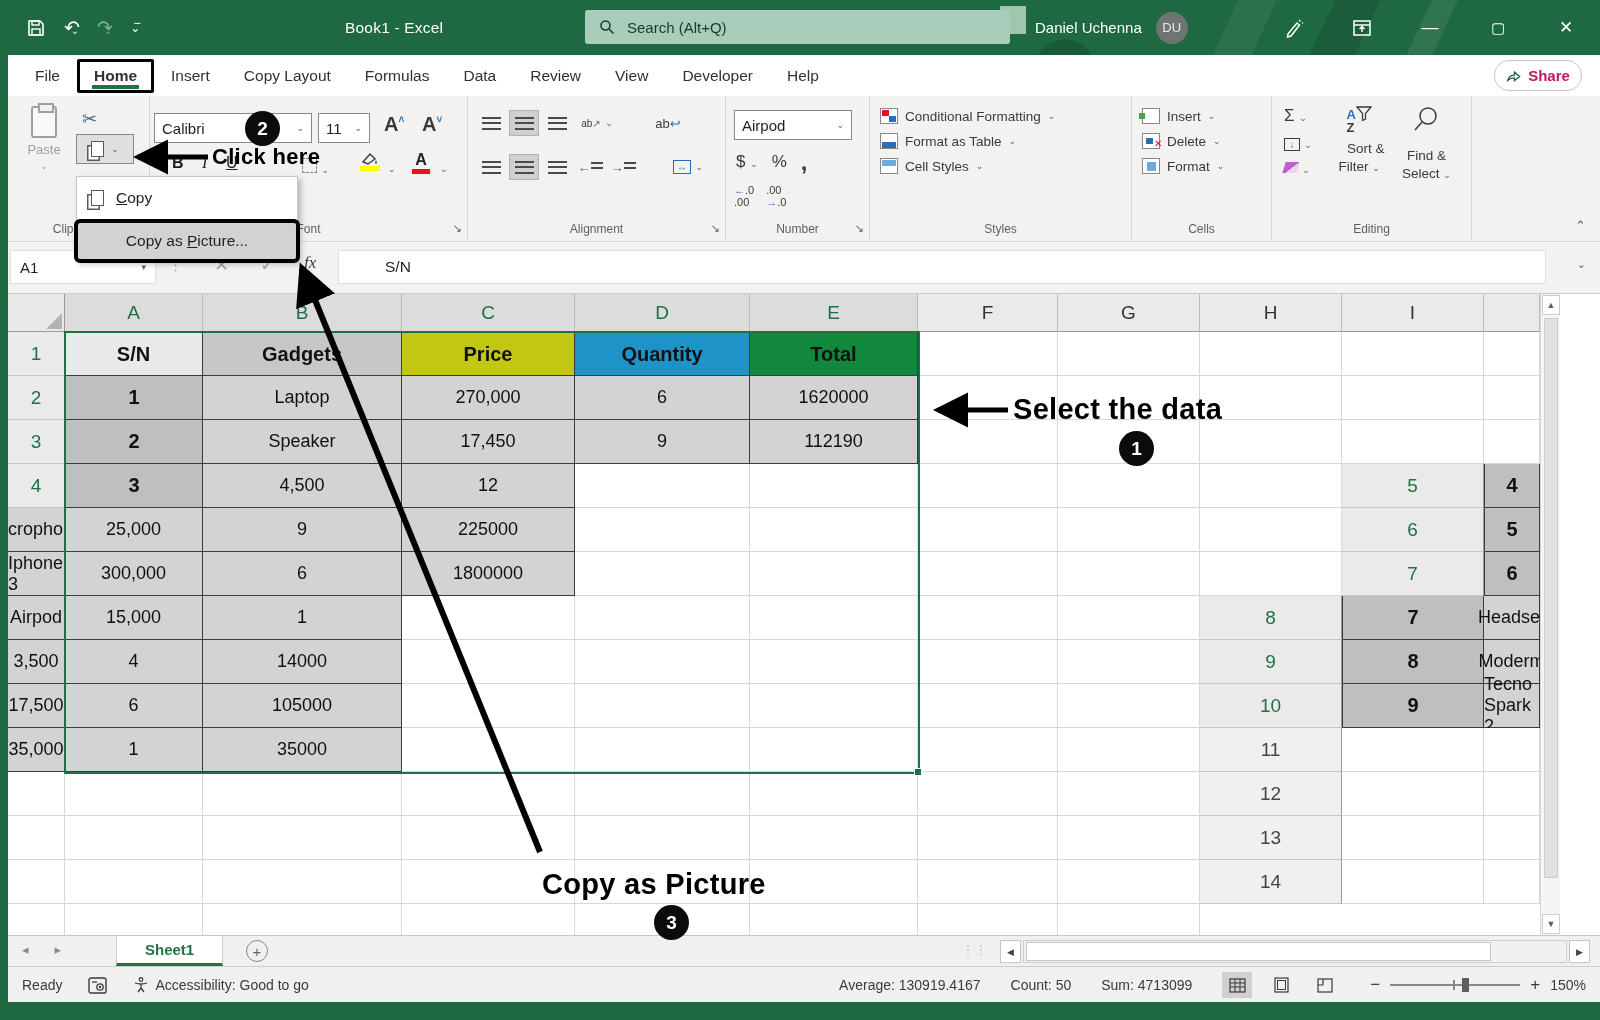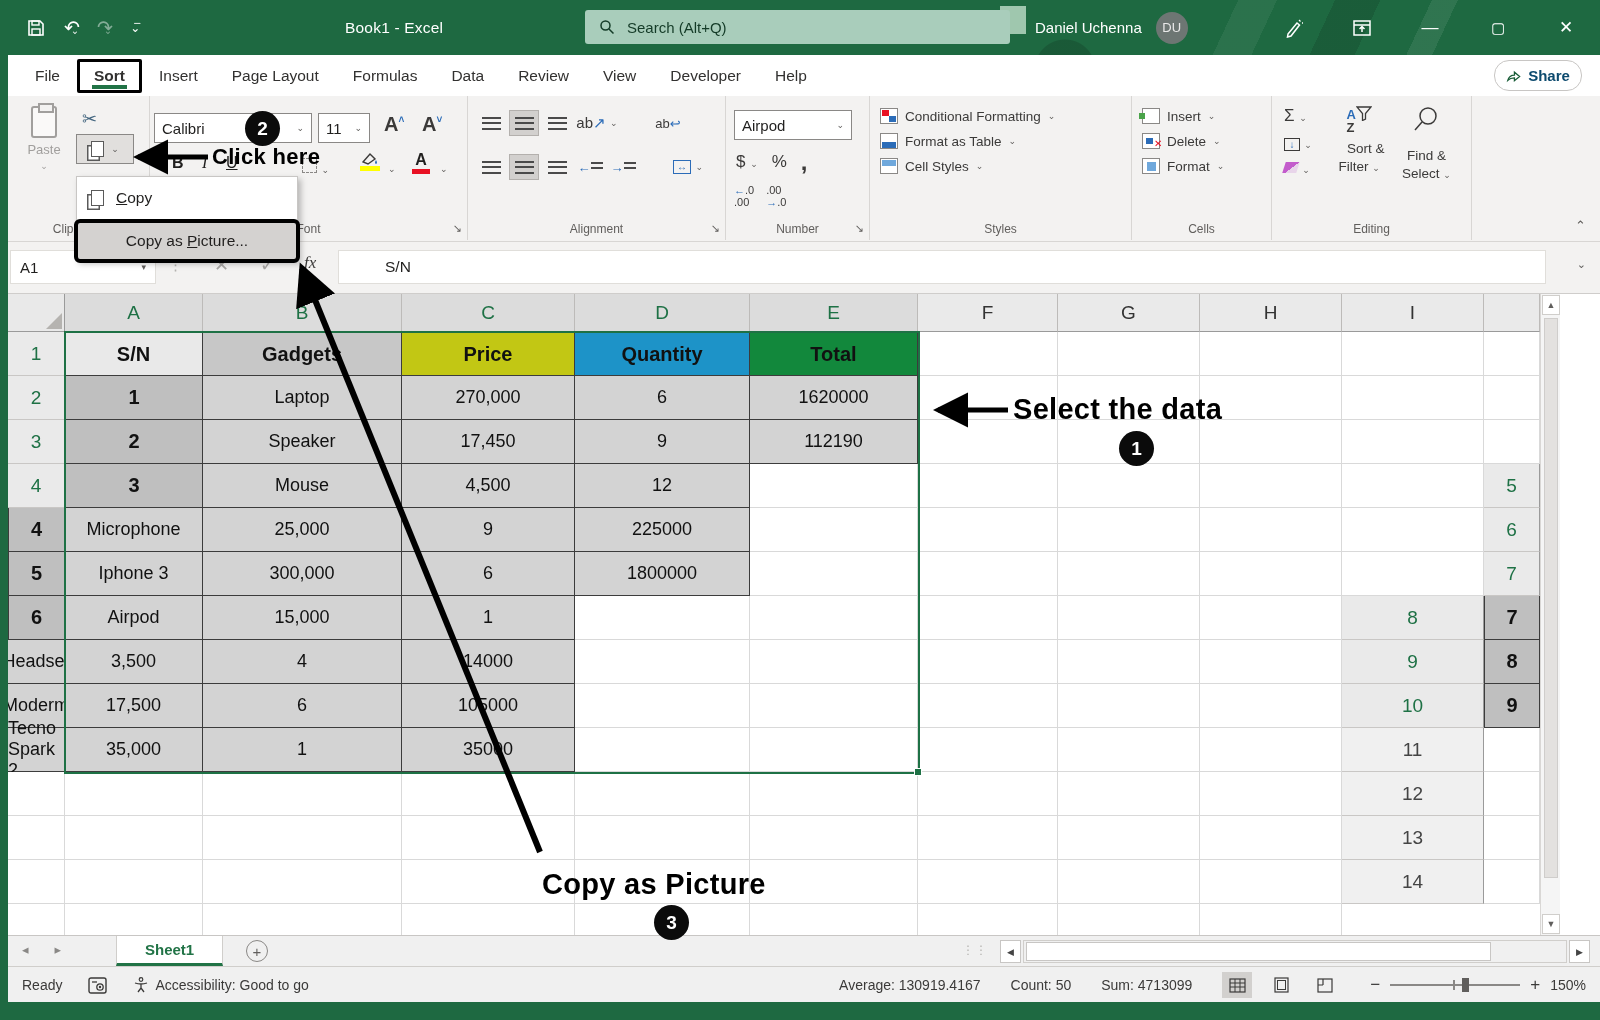--- a/index.html
+++ b/index.html
@@ -25,21 +25,21 @@
   .avatar { width:32px; height:32px; border-radius:50%; background:#6d7673; color:#e8e8e8; display:flex; align-items:center; justify-content:center; font-size:13px; }
   .tb-icons { position:absolute; right:0; top:0; height:55px; display:flex; align-items:center; }
   .tb-icons > div { width:68px; height:55px; display:flex; align-items:center; justify-content:center; font-size:17px; }
 
   
   .tabrow { position:absolute; left:0; top:55px; width:1600px; height:41px; background:#fff; border-left:8px solid #1e6941; }
   .rtabs { position:absolute; left:10px; top:0; height:41px; display:flex; align-items:center; }
   .rtab { padding:8px 17px; font-size:15.5px; color:#323130; }
   .rtab.active { font-weight:bold; border:3px solid #000; border-radius:2px; padding:5px 14px; position:relative; }
   .rtab.active::after { content:""; position:absolute; left:12px; right:12px; bottom:1px; height:4px; background:#217346; }
-  .share-btn { position:absolute; right:18px; top:5px; width:88px; height:31px; background:#fff; border:1px solid #c8c6c4; border-radius:15px; display:flex; align-items:center; justify-content:center; gap:7px; color:#0c4a6e; font-weight:bold; font-size:15px; }
+  .share-btn { position:absolute; right:18px; top:5px; width:88px; height:31px; background:#fff; border:1px solid #c8c6c4; border-radius:15px; display:flex; align-items:center; justify-content:center; gap:7px; color:#be185d; font-weight:bold; font-size:15px; }
 
   
   .ribbon { position:absolute; left:0; top:96px; width:1600px; height:146px; background:#f3f2f1; border-left:8px solid #1e6941; border-bottom:1px solid #d8d6d4; }
   .rgroup { position:absolute; top:0; height:144px; border-right:1px solid #d8d6d4; }
   .glabel { position:absolute; bottom:4px; left:0; right:0; text-align:center; font-size:12px; color:#605e5c; }
   .launcher { position:absolute; bottom:5px; right:5px; font-size:11px; color:#605e5c; }
   .rbtn-txt { font-size:13px; color:#3b3a39; }
   .chv { font-size:9px; color:#605e5c; }
   
   .paste-btn { position:absolute; left:10px; top:10px; width:52px; height:96px; display:flex; flex-direction:column; align-items:center; gap:4px; color:#a19f9d; }
@@ -190,23 +190,23 @@
     </div>
     <div>—</div>
     <div style="font-size:15px;">▢</div>
     <div>✕</div>
   </div>
 </div>
 
 <div class="tabrow">
   <div class="rtabs" id="tabs">
       <div class="rtab">File</div>
-      <div class="rtab active">Sort</div>
+      <div class="rtab active">Home</div>
       <div class="rtab">Insert</div>
-      <div class="rtab">Page Layout</div>
+      <div class="rtab">Copy Layout</div>
       <div class="rtab">Formulas</div>
       <div class="rtab">Data</div>
       <div class="rtab">Review</div>
       <div class="rtab">View</div>
       <div class="rtab">Developer</div>
       <div class="rtab">Help</div>
     </div>
   <div class="share-btn">
     <svg width="15" height="15" viewBox="0 0 16 16">
         <path d="M2 13 C3 9 6 7.5 9 7.5 V4.5 L14.5 9 L9 13.5 V10.5 C6.5 10.5 4 11 2 13z" fill="none" stroke="#185c37" stroke-width="1.4"></path>
@@ -268,21 +268,21 @@
     <div class="al-row" style="top:14px;">
       <div class="al-btn">
           <span class="bars"></span>
         </div>
       <div class="al-btn sel">
           <span class="bars"></span>
         </div>
       <div class="al-btn">
           <span class="bars"></span>
         </div>
-      <div class="al-btn" style="width:44px;"><span style="font-size:15px;color:#3b3a39;">ab<span class="blue">↗</span></span>&nbsp;<span class="chv">⌄</span></div>
+      <div class="al-btn" style="width:44px;"><span style="font-size:10px;color:#3b3a39;">ab<span class="blue">↗</span></span>&nbsp;<span class="chv">⌄</span></div>
       <div class="al-btn" style="margin-left:28px;width:36px;">
           <span style="font-size:13px;color:#3b3a39;">ab<span class="blue">↩</span></span>
         </div>
     </div>
     <div class="al-row" style="top:58px;">
       <div class="al-btn">
           <span class="bars"></span>
         </div>
       <div class="al-btn sel">
           <span class="bars"></span>
@@ -467,21 +467,20 @@
     <div class="tc">17,450</div>
     <div class="tc">9</div>
     <div class="tc">112190</div>
     <div class="ec"></div>
     <div class="ec"></div>
     <div class="ec"></div>
     <div class="ec"></div>
     <div class="ec"></div>
     <div class="rowhead sel">4</div>
     <div class="tc ca">3</div>
-    <div class="tc">Mouse</div>
     <div class="tc">4,500</div>
     <div class="tc">12</div>
     <div class="ec"></div>
     <div class="ec"></div>
     <div class="ec"></div>
     <div class="ec"></div>
     <div class="ec"></div>
     <div class="rowhead sel">5</div>
     <div class="tc ca">4</div>
     <div class="tc">Microphone</div>

